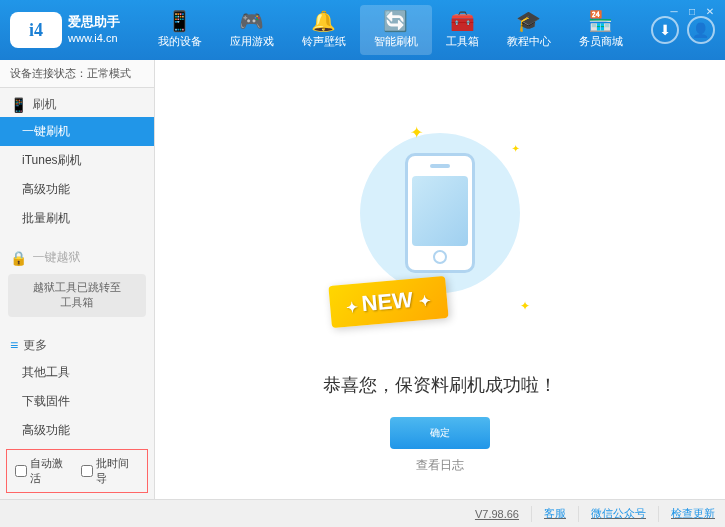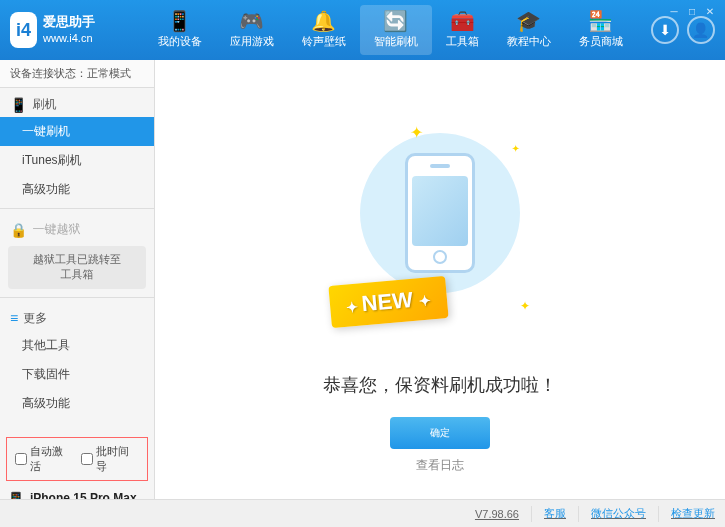--- a/index.html
+++ b/index.html
@@ -13,26 +13,27 @@
       align-items: center;
       padding: 0 10px;
     }
     .logo {
       display: flex;
       align-items: center;
       margin-right: 20px;
       min-width: 110px;
     }
     .logo-icon {
-      width: 27px; height: 36px;
+      width: 52px; height: 36px;
       background: #fff;
       border-radius: 8px;
       display: flex; align-items: center; justify-content: center;
       color: #2196e8; font-weight: bold; font-size: 16px;
       margin-right: 6px;
+      font-family: Liberation Serif, serif;
     }
     .logo-text { color: #fff; font-size: 11px; line-height: 1.4; }
     .logo-text .brand { font-size: 13px; font-weight: bold; }
 
     .nav-items {
       display: flex;
       flex: 1;
       justify-content: center;
       gap: 0;
     }
@@ -283,20 +284,21 @@
         <span>设备连接状态：正常模式</span>
       </div>
 
       <div class="sidebar-section-header">
         <span class="sidebar-section-icon">📱</span>
         <span>刷机</span>
       </div>
       <div class="sidebar-item active">一键刷机</div>
       <div class="sidebar-item">iTunes刷机</div>
       <div class="sidebar-item">高级功能</div>
+      <div class="sidebar-item">批量刷机</div>
 
       <div class="sidebar-divider"></div>
 
       <div class="sidebar-section-header">
         <span class="sidebar-section-icon" style="color:#aaa;">🔒</span>
         <span style="color:#aaa;">一键越狱</span>
       </div>
       <div class="sidebar-note">
         越狱工具已跳转至<br>工具箱
       </div>

